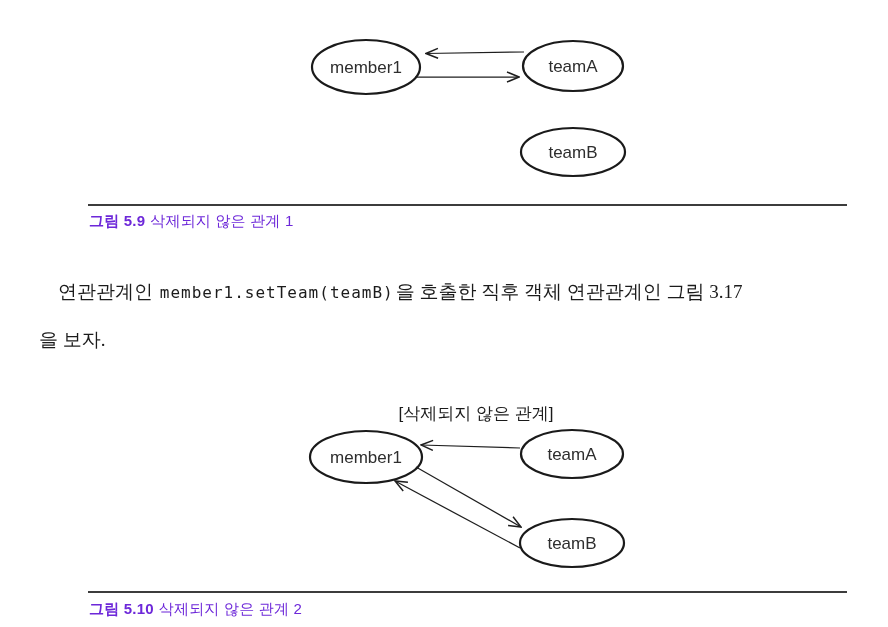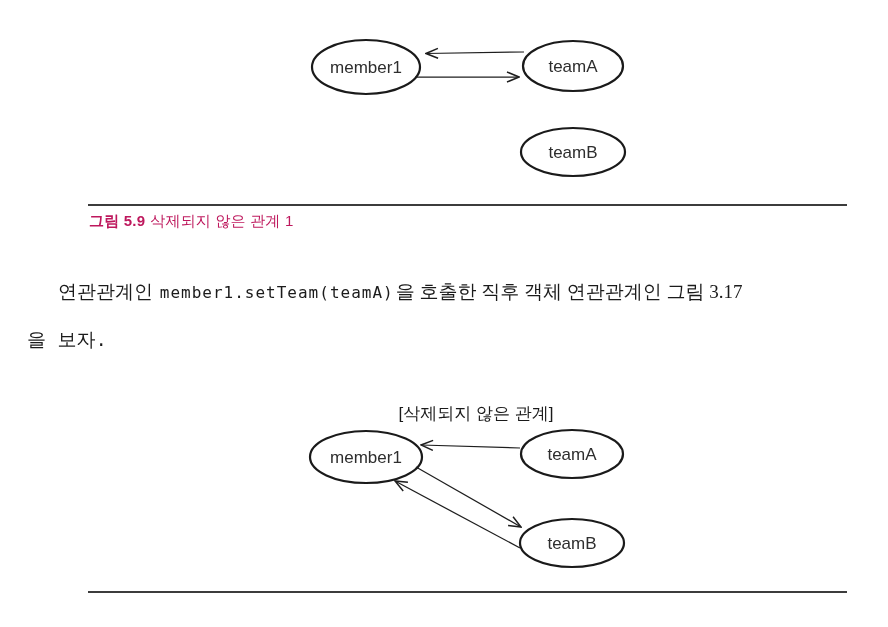--- a/index.html
+++ b/index.html
@@ -26,36 +26,36 @@
   .diagram-annotation {
     font-family: "Liberation Sans", sans-serif;
     font-size: 17px; fill: #1a1a1a;
     text-anchor: middle;
   }
 
   .caption-rule {
     position: absolute; left: 88px; width: 759px; height: 2px;
     background: #3c3c3c;
   }
-  .caption { position: absolute; left: 89px; font-size: 15px; letter-spacing: 0.2px; color: #be185d; white-space: nowrap; }
+  .caption { position: absolute; left: 89px; font-size: 15px; letter-spacing: 0.2px; color: #6d28d9; white-space: nowrap; }
   .caption .fig-label { font-weight: 700; }
   .caption .fig-title { font-weight: 400; margin-left: 5px; }
   .rule-1 { top: 204px; }
   .caption-1 { top: 212px; }
   .rule-2 { top: 591px; }
   .caption-2 { top: 600px; }
 
   .body-line {
     position: absolute;
     font-family: "Liberation Serif", serif;
     font-size: 19px; color: #1b1b1b;
     white-space: nowrap;
   }
   .body-line-1 { left: 58px; top: 279px; }
-  .body-line-2 { left: 27px; top: 327px; font-family: Liberation Mono, monospace; }
+  .body-line-2 { left: 39px; top: 327px; }
   .inline-code {
     font-family: "DejaVu Sans Mono", monospace;
     font-size: 16px; letter-spacing: 1px; color: #1b1b1b;
     padding: 0 2px;
   }
 </style>
 </head>
 <body>
 
 <div class="page">
@@ -96,19 +96,22 @@
       <text class="node-label" x="572" y="549">teamB</text>
     </g>
   </svg>
 
   <div class="caption-rule rule-1"></div>
   <div class="caption caption-1">
     <span class="fig-label">그림 5.9</span><span class="fig-title">삭제되지 않은 관계 1</span>
   </div>
 
   <div class="body-line body-line-1">
-    <span>연관관계인 </span><code class="inline-code">member1.setTeam(teamA)</code><span>을 호출한 직후 객체 연관관계인 그림 3.17</span>
+    <span>연관관계인 </span><code class="inline-code">member1.setTeam(teamB)</code><span>을 호출한 직후 객체 연관관계인 그림 3.17</span>
   </div>
   <div class="body-line body-line-2">을 보자.</div>
 
   <div class="caption-rule rule-2"></div>
+  <div class="caption caption-2">
+    <span class="fig-label">그림 5.10</span><span class="fig-title">삭제되지 않은 관계 2</span>
+  </div>
 
 </div>
 
 </body></html>

